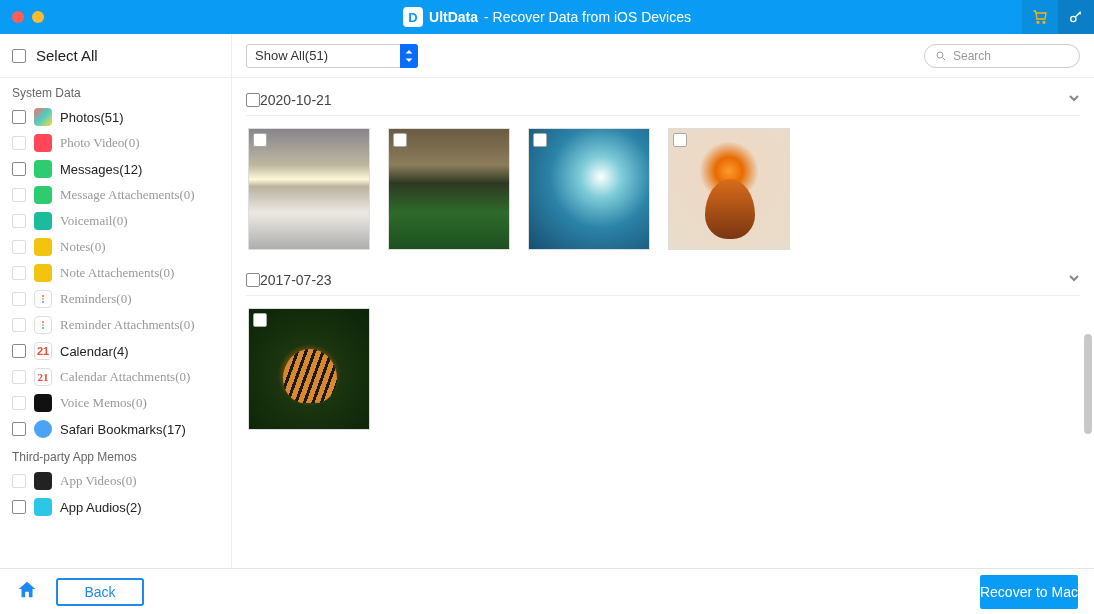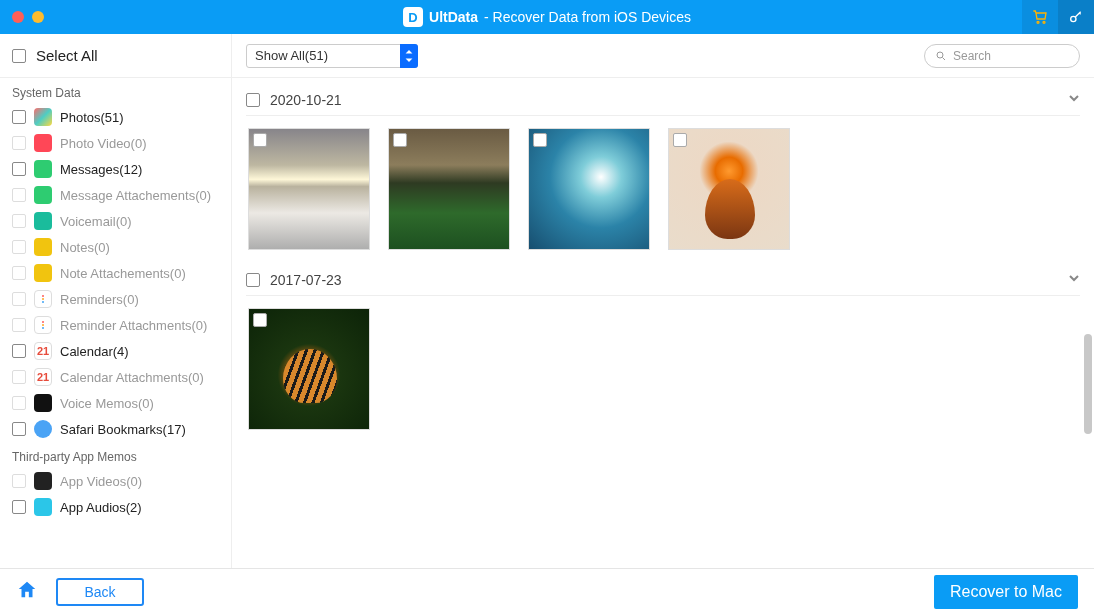--- a/index.html
+++ b/index.html
@@ -17,21 +17,21 @@
 .title-right .tbtn { width: 36px; height: 34px; display: inline-flex; align-items: center; justify-content: center; background: #0a8ee0; }
 .title-right .tbtn.cart { color: #ffb300; }
 .title-right .tbtn.key { background: #0a7fc8; color: #fff; }
 .title-right svg { width: 16px; height: 16px; }
 .main { flex: 1; display: flex; overflow: hidden; }
 .sidebar { width: 232px; border-right: 1px solid #eee; display: flex; flex-direction: column; overflow: hidden; }
 .select-all-row { height: 44px; display: flex; align-items: center; gap: 10px; padding: 0 12px; border-bottom: 1px solid #eee; font-size: 15px; font-weight: 500; color: #222; }
 .sb-list { flex: 1; overflow-y: auto; }
 .sb-section { padding: 8px 12px 4px; color: #666; font-size: 12px; }
 .sb-item { height: 26px; display: flex; align-items: center; gap: 8px; padding: 0 12px; color: #222; }
-.sb-item.disabled { color: #999; }
+.sb-item.disabled { color: #999; font-family: Liberation Serif, serif; }
 .sb-item.disabled .cb { border-color: #ddd; }
 .cb { width: 14px; height: 14px; border: 1.5px solid #888; border-radius: 2px; flex-shrink: 0; background: #fff; }
 .sb-icon { width: 18px; height: 18px; border-radius: 4px; flex-shrink: 0; display: inline-flex; align-items: center; justify-content: center; font-size: 11px; color: #fff; }
 .ic-photos { background: linear-gradient(135deg,#ff6b6b,#4ecdc4,#ffd93d); }
 .ic-photovideo { background: #ff4757; }
 .ic-contacts { background: #b0bec5; }
 .ic-messages { background: #2ecc71; }
 .ic-msgatt { background: #2ecc71; }
 .ic-voicemail { background: #1abc9c; }
 .ic-notes { background: #f1c40f; }
@@ -50,42 +50,42 @@
 .ic-appaudio { background: #2bc6e8; }
 .content { flex: 1; display: flex; flex-direction: column; overflow: hidden; position: relative; }
 .toolbar { height: 44px; display: flex; align-items: center; padding: 8px 14px; gap: 16px; border-bottom: 1px solid #eee; }
 .filter-select { height: 24px; width: 172px; display: flex; align-items: center; padding: 0 8px; border: 1px solid #ccc; border-radius: 3px; font-size: 13px; position: relative; }
 .filter-select .chev { position: absolute; right: -1px; top: -1px; bottom: -1px; width: 18px; background: #0a6cff; border-radius: 0 3px 3px 0; display: inline-flex; align-items: center; justify-content: center; color: #fff; }
 .toolbar-spacer { flex: 1; }
 .search-box { width: 156px; height: 24px; border: 1px solid #ccc; border-radius: 12px; display: flex; align-items: center; padding: 0 10px; color: #999; gap: 6px; font-size: 12px; text-align: center; }
 .search-box svg { width: 12px; height: 12px; }
 .results { flex: 1; overflow-y: auto; padding: 0 14px 14px; position: relative; }
 .group { padding-top: 6px; }
-.group-header { height: 32px; display: flex; align-items: center; gap: 10px; border-bottom: 1px solid #eee; }
+.group-header { height: 32px; display: flex; align-items: center; border-bottom: 1px solid #eee; }
 .group-header .title { font-size: 14px; color: #444; }
 .group-header .chev-down { margin-left: auto; color: #888; }
 .thumbs { display: flex; flex-wrap: wrap; gap: 18px; padding: 12px 2px 8px; }
 .thumb { width: 122px; height: 122px; border: 1px solid #ddd; position: relative; }
 .thumb .tcb { position: absolute; top: 4px; left: 4px; width: 14px; height: 14px; background: #fff; border: 1.5px solid #aaa; border-radius: 2px; }
 .thumb-inner { width: 100%; height: 100%; }
 .img-sunclouds { background: linear-gradient(180deg,#87858a 0%, #bdb7a1 30%, #fef7d8 42%, #b9b29e 48%, #ece9e4 70%, #aeaeae 100%); }
 .img-field { background: linear-gradient(180deg,#6a5b43 0%, #8c7d5c 30%, #2e3a22 45%, #2e6a2b 70%, #1d5020 100%); }
 .img-wave { background: radial-gradient(circle at 60% 40%, #fff 0%, #7fcdd9 20%, #2b83a8 50%, #174e6f 100%); }
 .img-hummingbird { background: radial-gradient(circle at 50% 35%, #ff9a2f 0%, #e86c00 14%, #ecd9c6 30%, #e9dccb 100%); }
 .bird-body { position: absolute; left: 36px; top: 50px; width: 50px; height: 60px; background: linear-gradient(180deg,#d86c1a,#7b3612); border-radius: 50% 50% 45% 45% / 60% 60% 40% 40%; }
 .img-dandelion { background: radial-gradient(circle at 50% 45%, rgba(255,255,255,0.6) 0%, rgba(255,255,255,0.2) 25%, #4a3a2a 45%, #2b2018 100%); }
 .img-tiger { background: radial-gradient(circle at 50% 55%, #d9882c 0%, #b46410 18%, #1a350f 35%, #0c2308 100%); }
 .tiger-stripes { position:absolute; left:34px; top:40px; width:54px; height:54px; background: repeating-linear-gradient(110deg,#d9882c 0 5px,#1a1a1a 5px 8px); border-radius:50% 50% 40% 40%/55% 55% 45% 45%;}
 .scroll-indicator { position: absolute; right: 2px; top: 300px; width: 8px; height: 100px; background: #c8c8c8; border-radius: 4px; }
 .footer { height: 46px; border-top: 1px solid #e5e5e5; display: flex; align-items: center; padding: 0 16px; gap: 18px; }
 .home-btn { color: #1e88f5; }
 .home-btn svg { width: 22px; height: 22px; }
 .back-btn { width: 88px; height: 28px; border: 2px solid #1e88f5; color: #1e88f5; border-radius: 3px; display: inline-flex; align-items: center; justify-content: center; font-size: 14px; font-weight: 500; }
 .footer-spacer { flex: 1; }
-.recover-btn { height: 34px; padding: 0 16px; background: #0a9cf5; color: #fff; border-radius: 2px; display: inline-flex; align-items: center; font-size: 16px; font-weight: 500; }
+.recover-btn { height: 34px; padding: 0 0; background: #0a9cf5; color: #fff; border-radius: 2px; display: inline-flex; align-items: center; font-size: 14px; font-weight: 500; }
 .chev-svg { width: 12px; height: 12px; }
 </style>
 </head>
 <body>
 
 <div class="titlebar">
   <div class="traffic">
     <span class="t-close"></span>
     <span class="t-min"></span>
   </div>

